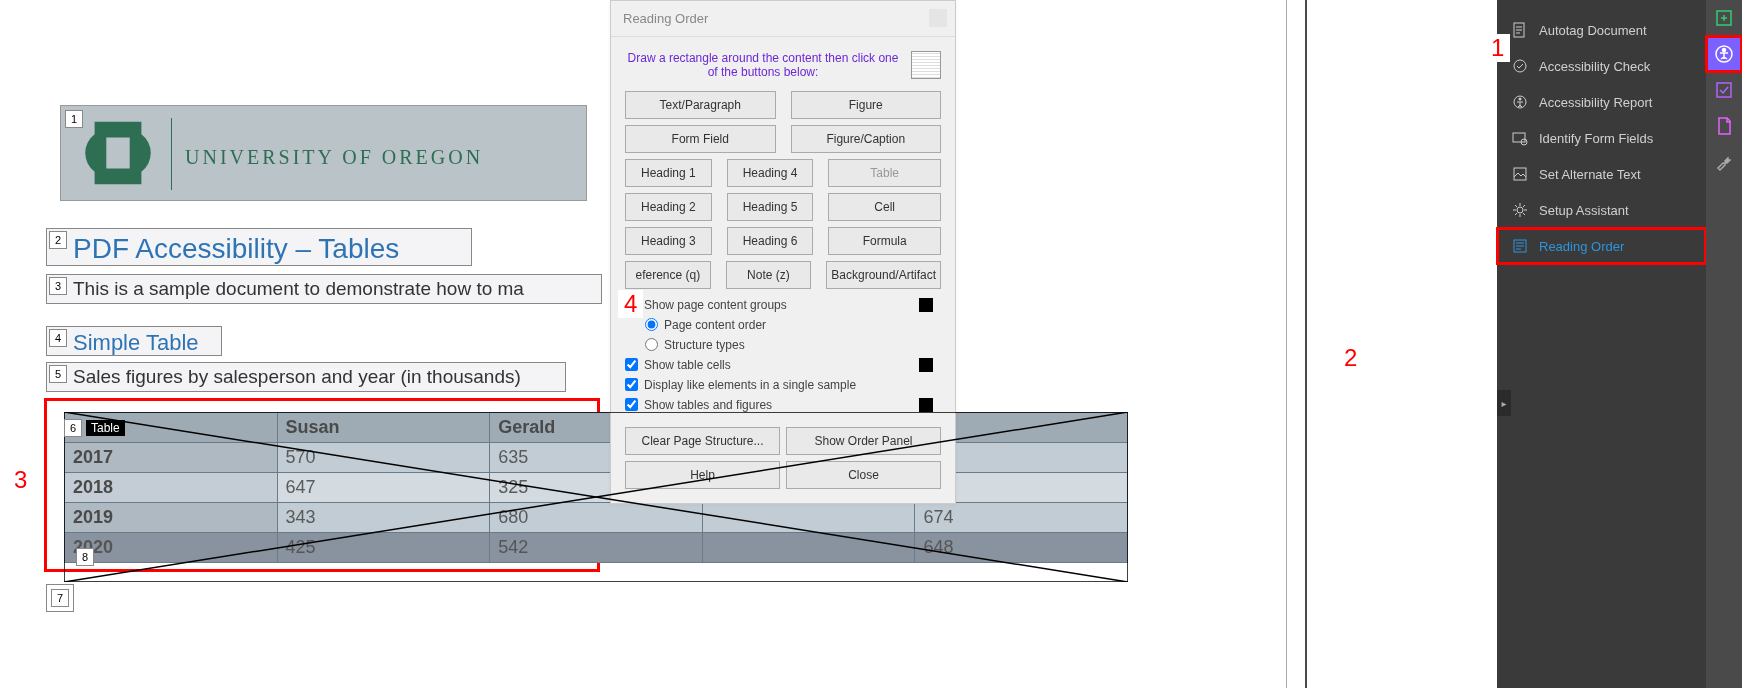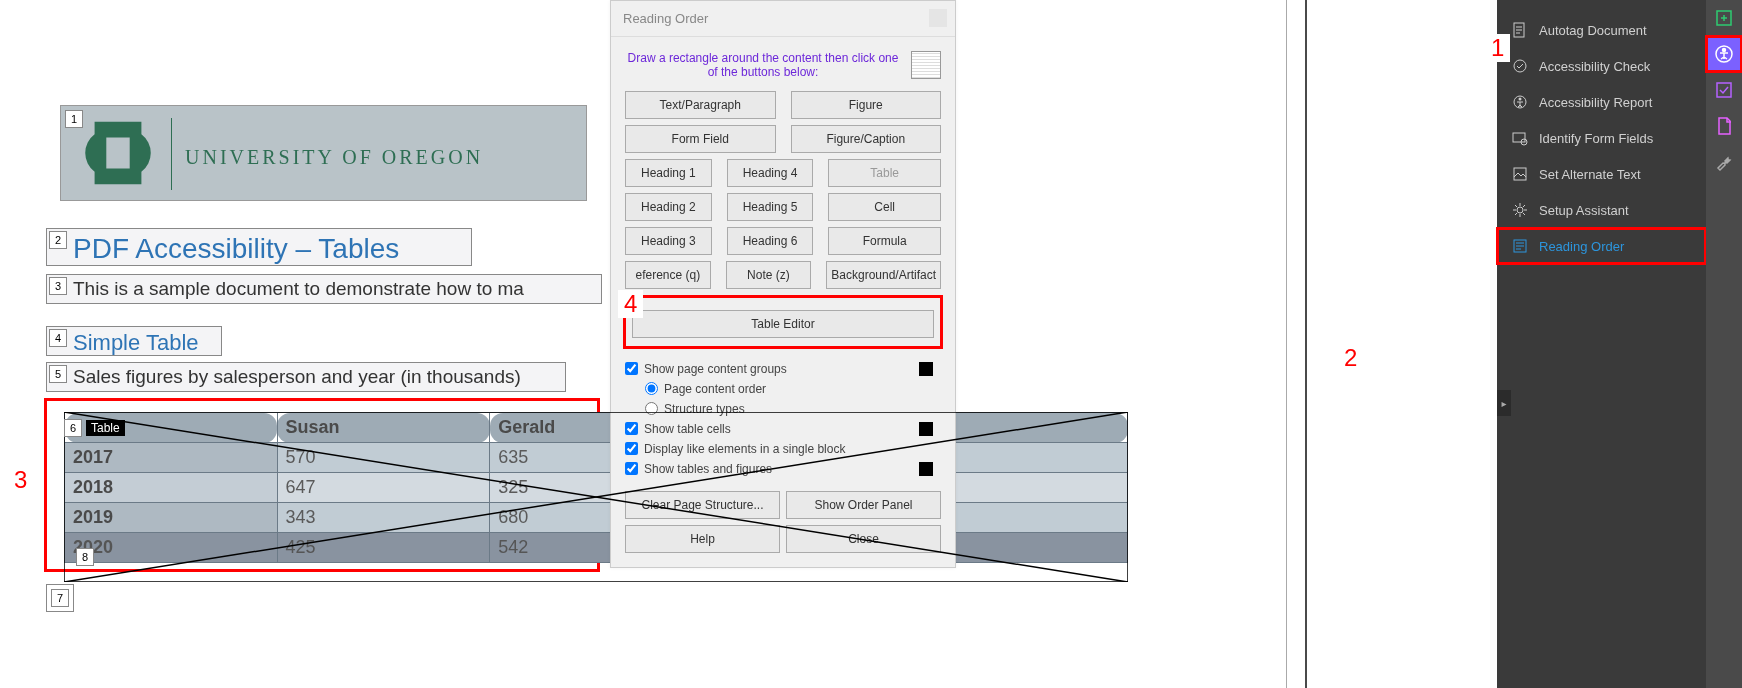--- a/index.html
+++ b/index.html
@@ -113,21 +113,20 @@
   font-size: 18px;
   color: #5a5a5a;
   height: 28px;
   text-align: left;
   background: #d3dae0;
 }
 .data-table th {
   background: #9eabb5;
   font-weight: bold;
   color: #4a4a4a;
-  border-radius: 13px;
 }
 .data-table tr:nth-child(even) td { background: #c1ccd4; }
 .data-table tr:nth-child(even) td:first-child { background: #aeb9c2; font-weight: bold; color:#4a4a4a;}
 .data-table tr:last-child td { background: #8993a0; color:#555;}
 .data-table td:first-child { font-weight: bold; background:#c4cdd5; color:#4a4a4a;}
 .tbl-tag {
   position: absolute;
   left: 66px; top: 420px;
   background: #000; color: #fff;
   font-size: 12px;
@@ -473,23 +472,20 @@
       <div class="dlg-btn">Heading 3</div>
       <div class="dlg-btn">Heading 6</div>
       <div class="dlg-btn">Formula</div>
     </div>
     <div class="btn-grid row3">
       <div class="dlg-btn">eference (q)</div>
       <div class="dlg-btn">Note (z)</div>
       <div class="dlg-btn">Background/Artifact</div>
     </div>
 
-    <div class="table-editor-wrap">
-      <div class="dlg-btn wide">Table Editor</div>
-    </div>
 
     <div class="chk-row">
       <input type="checkbox" checked="" style="">
       <span>Show page content groups</span>
       <span class="color-swatch"></span>
     </div>
     <div class="chk-row chk-indent">
       <input type="radio" checked="" name="grp" style="">
       <span>Page content order</span>
     </div>
@@ -497,21 +493,21 @@
       <input type="radio" name="grp" style="">
       <span>Structure types</span>
     </div>
     <div class="chk-row">
       <input type="checkbox" checked="" style="">
       <span>Show table cells</span>
       <span class="color-swatch"></span>
     </div>
     <div class="chk-row">
       <input type="checkbox" checked="" style="">
-      <span>Display like elements in a single block</span>
+      <span>Display like elements in a single sample</span>
     </div>
     <div class="chk-row">
       <input type="checkbox" checked="" style="">
       <span>Show tables and figures</span>
       <span class="color-swatch"></span>
     </div>
 
     <div class="dialog-bottom">
       <div class="dlg-btn">Clear Page Structure...</div>
       <div class="dlg-btn">Show Order Panel</div>

